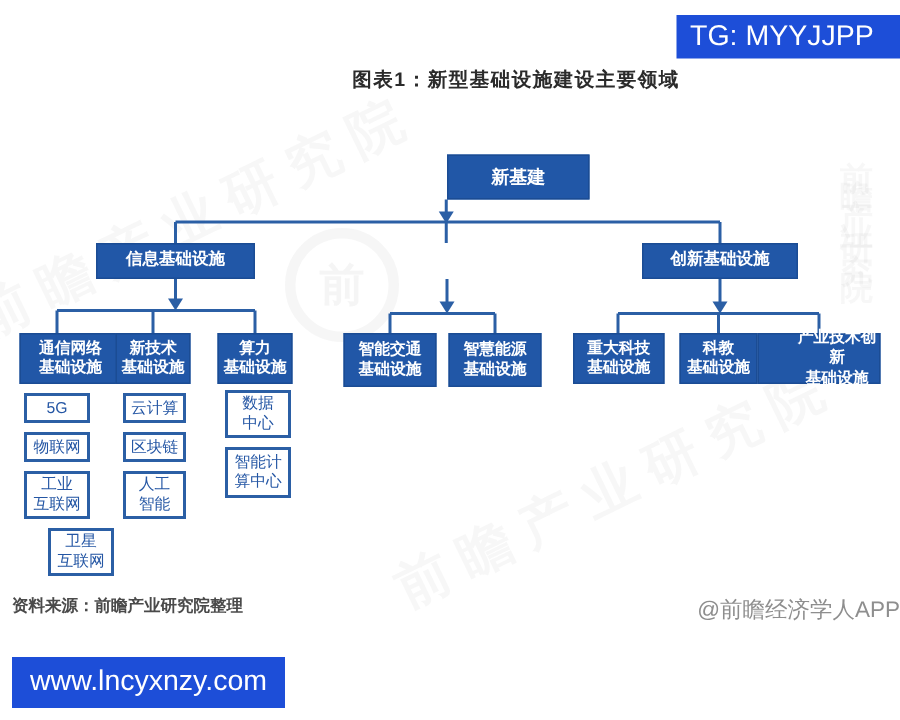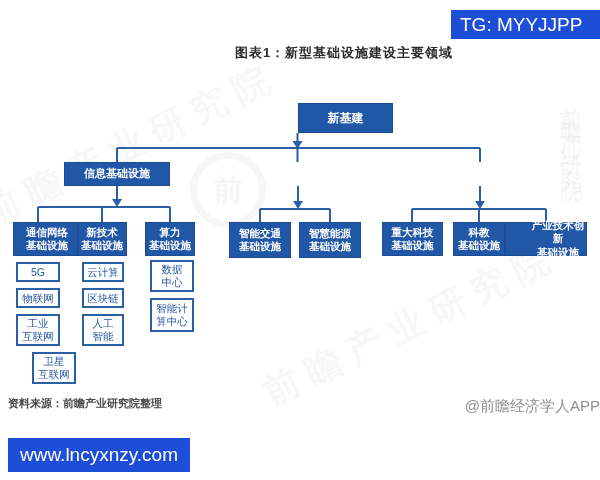--- a/index.html
+++ b/index.html
@@ -90,20 +90,21 @@
       <polygon points="292.5,141 302.5,141 297.5,149"></polygon>
       <polygon points="112,199 122,199 117,207"></polygon>
       <polygon points="293,201 303,201 298,209"></polygon>
       <polygon points="475,201 485,201 480,209"></polygon>
     </g>
   </svg>
 
   <div class="bnode fs12" style="left:250px;top:103px;width:95px;height:30px;margin-left:48px;">新基建</div>
 
   <div class="bnode fs11" style="left:64px;top:162px;width:106px;height:24px;">信息基础设施</div>
+  <div class="bnode fs11" style="left:428px;top:162px;width:104px;height:24px;">创新基础设施</div>
 
   <div class="bnode fs10" style="left:13px;top:222px;width:68px;height:34px;">通信网络
 基础设施</div>
   <div class="bnode fs10" style="left:77px;top:222px;width:50px;height:34px;">新技术
 基础设施</div>
   <div class="bnode fs10" style="left:145px;top:222px;width:50px;height:34px;">算力
 基础设施</div>
 
   <div class="bnode fs10" style="left:229px;top:222px;width:62px;height:36px;">智能交通
 基础设施</div>

